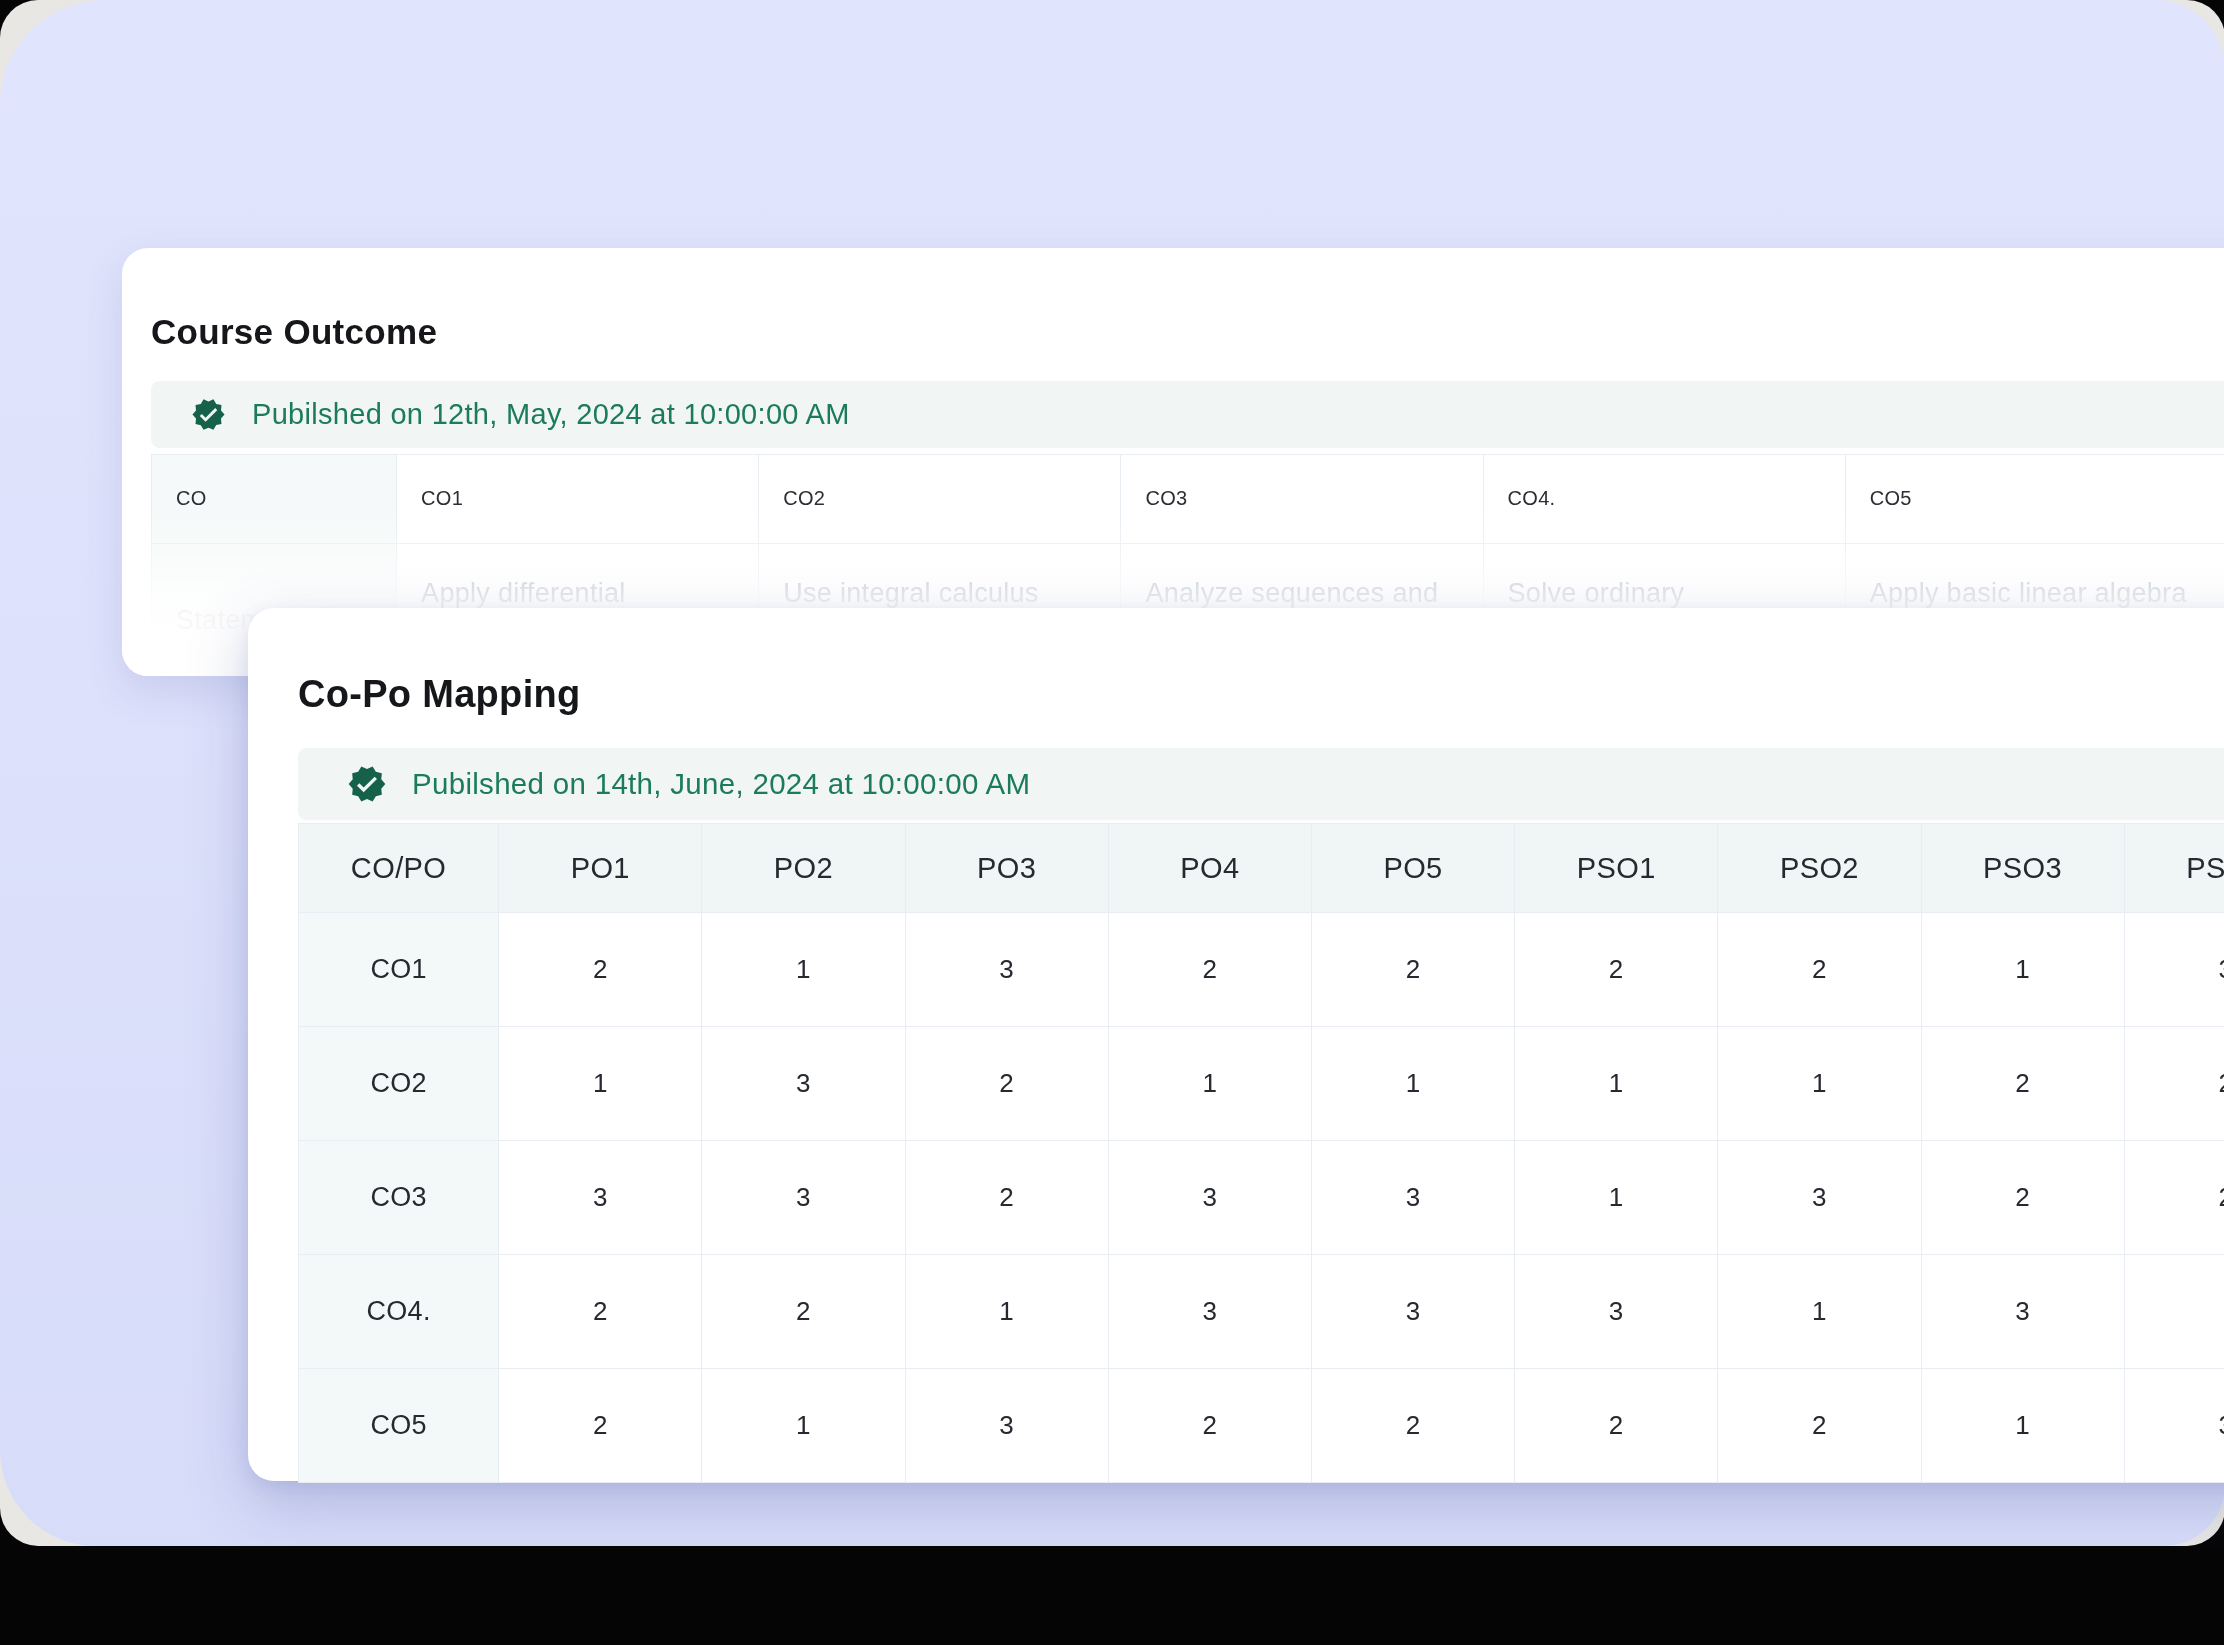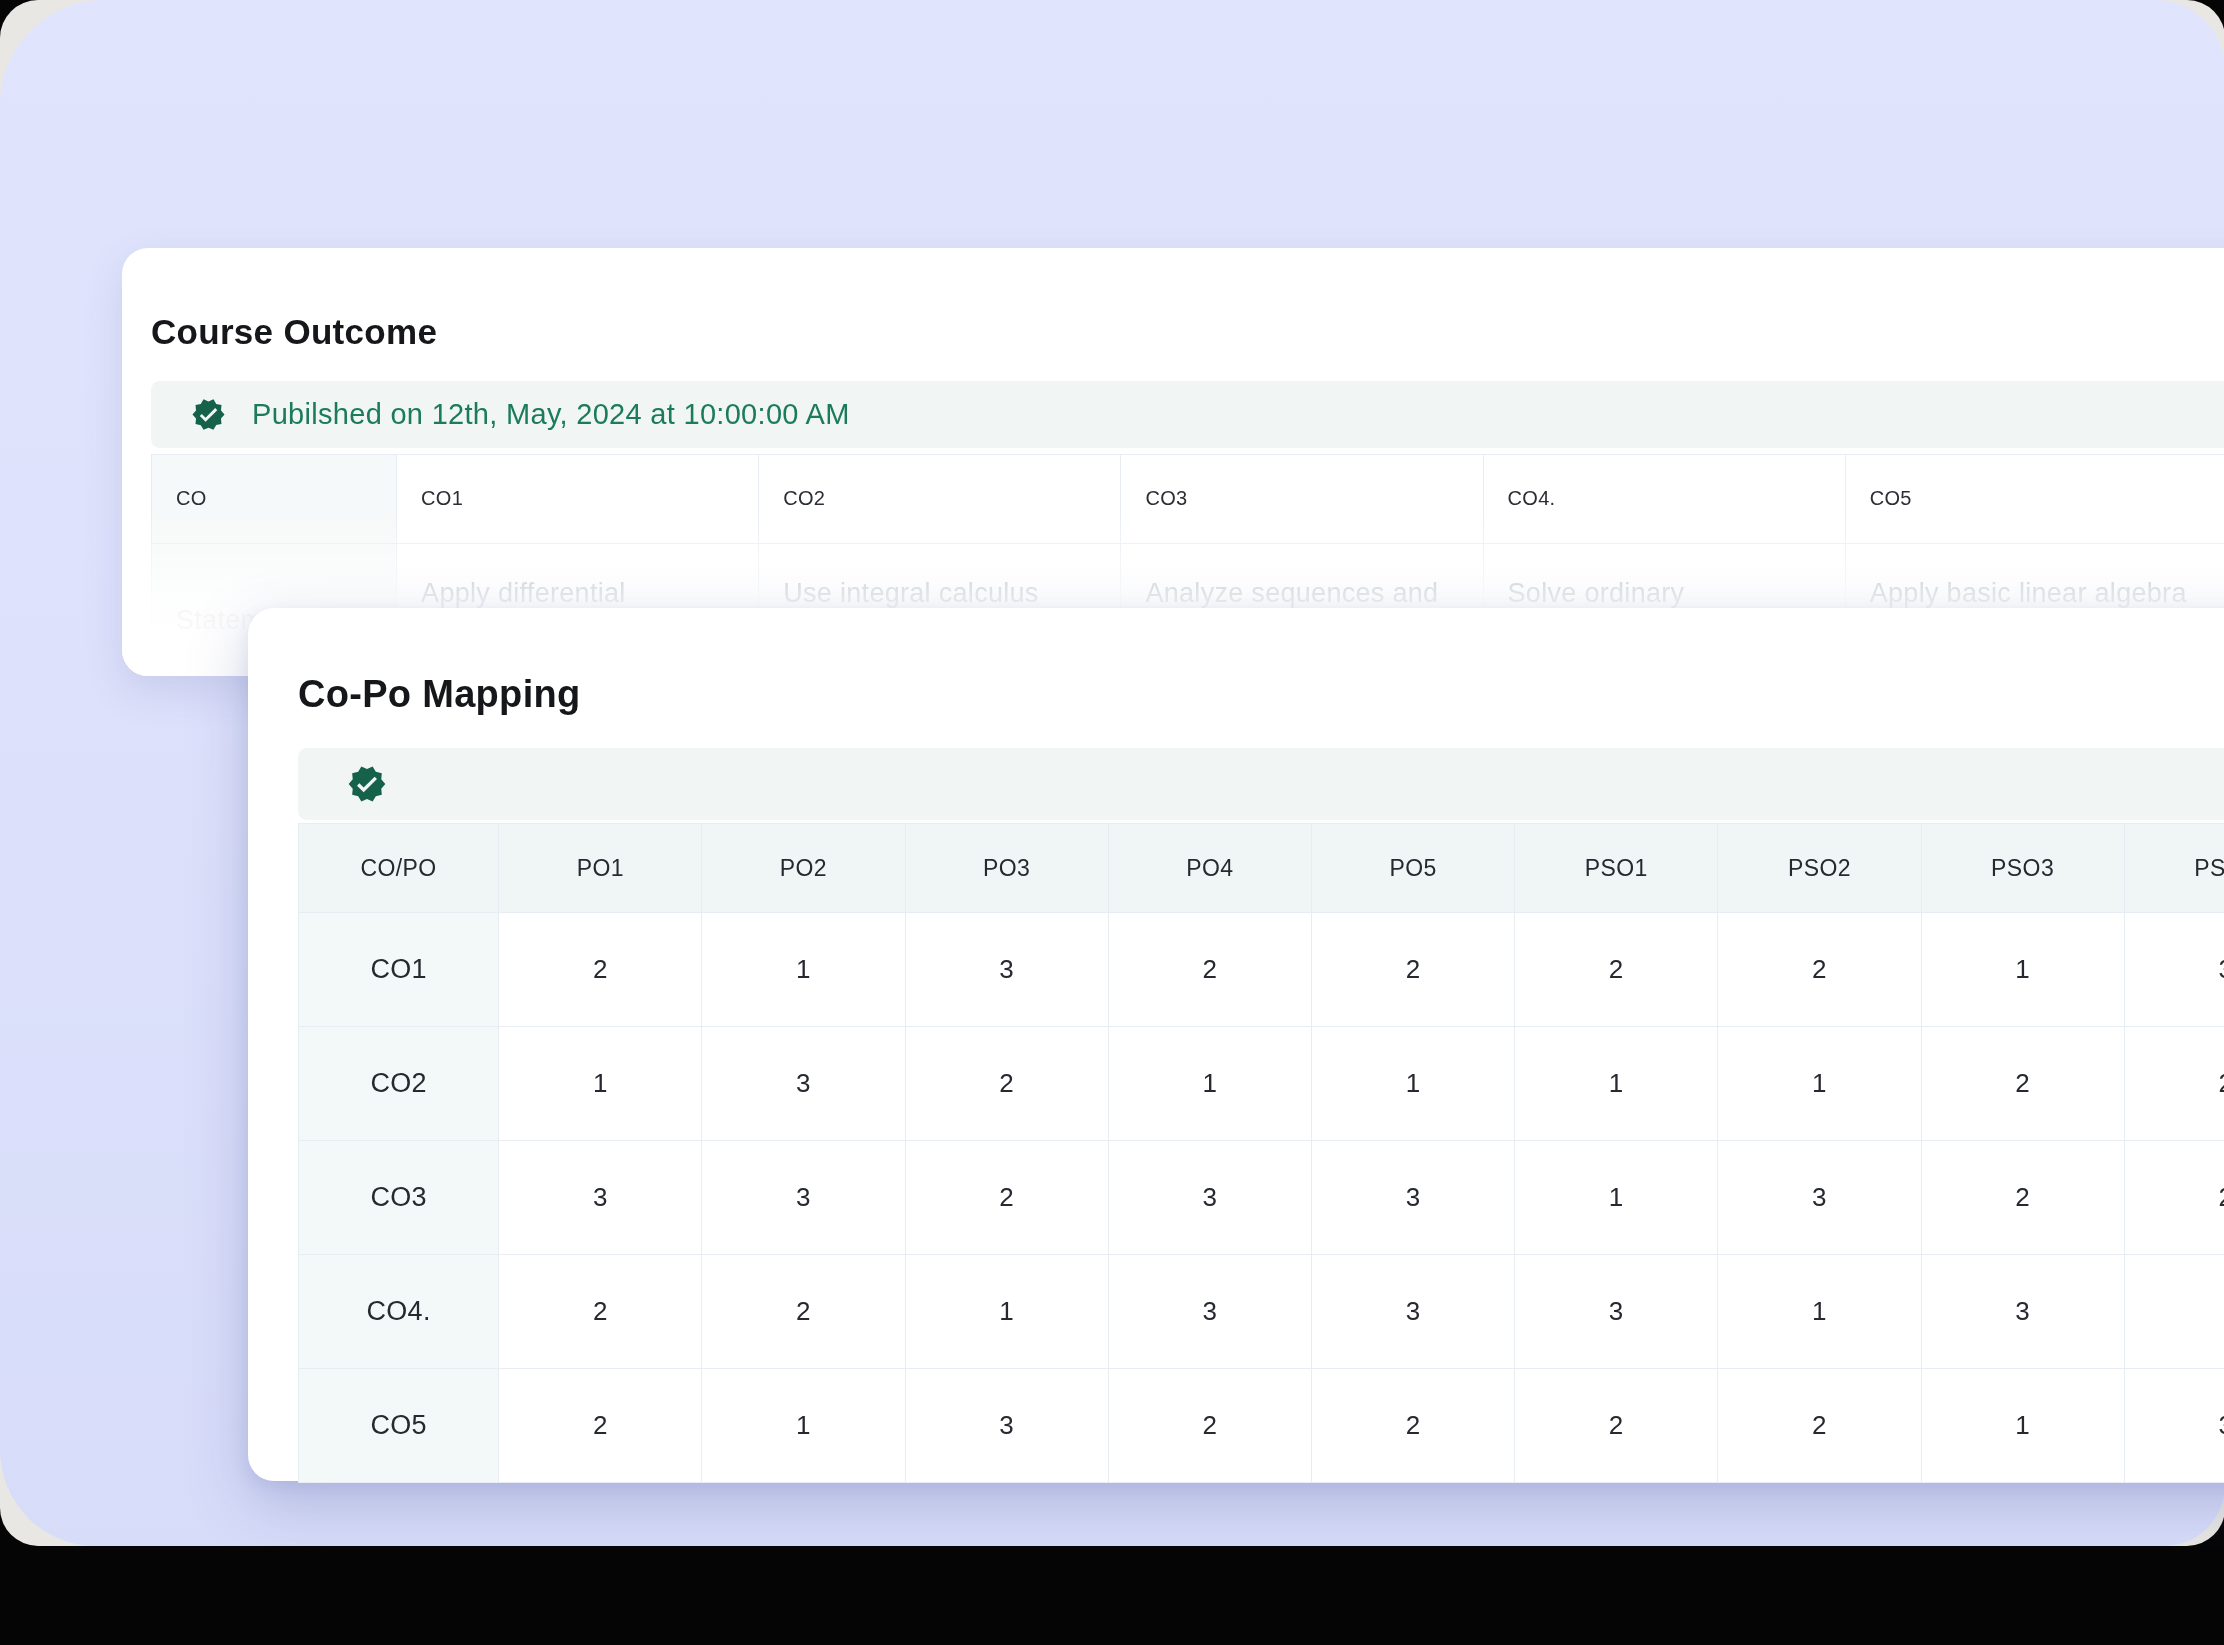--- a/index.html
+++ b/index.html
@@ -120,21 +120,21 @@
     height: 72px;
     padding: 0 0 0 49px;
   }
   .card-copo .pub-banner .badge { width: 40px; height: 40px; margin-right: 25px; }
   .card-copo .pub-text { font-size: 29.5px; }
   .copo-table { margin-top: 3.5px; width: 2030px; }
   .copo-table th {
     height: 89px;
     text-align: center;
     vertical-align: middle;
-    font-size: 23px;
+    font-size: 29px;
     font-weight: 400;
     color: #26292f;
     letter-spacing: 0.4px;
     background: #f0f5f5;
   }
   .copo-table td {
     height: 114px;
     text-align: center;
     vertical-align: middle;
     font-size: 26px;
@@ -197,20 +197,21 @@
     <div class="fade-overlay"></div>
   </section>
 
   <section class="card card-copo">
     <h2 class="card-title">Co-Po Mapping</h2>
 
     <div class="pub-banner">
       <svg class="badge" viewBox="0 0 24 24">
         <path fill="#166149" fill-rule="evenodd" d="M23 12l-2.44-2.78.34-3.68-3.61-.82-1.89-3.18L12 3 8.6 1.54 6.71 4.72l-3.61.81.34 3.68L1 12l2.44 2.78-.34 3.69 3.61.82 1.89 3.18L12 21l3.4 1.46 1.89-3.18 3.61-.82-.34-3.68L23 12zm-13 5l-4-4 1.41-1.41L10 14.17l6.59-6.59L18 9l-8 8z"></path>
       </svg>
+      <span class="pub-text">Pubilshed on 14th, June, 2024 at 10:00:00 AM</span>
     </div>
 
     <table class="copo-table">
       <colgroup>
         <col style="width:200px">
           <col style="width:203px">
           <col style="width:203px">
           <col style="width:203px">
         <col style="width:203px">
           <col style="width:203px">

